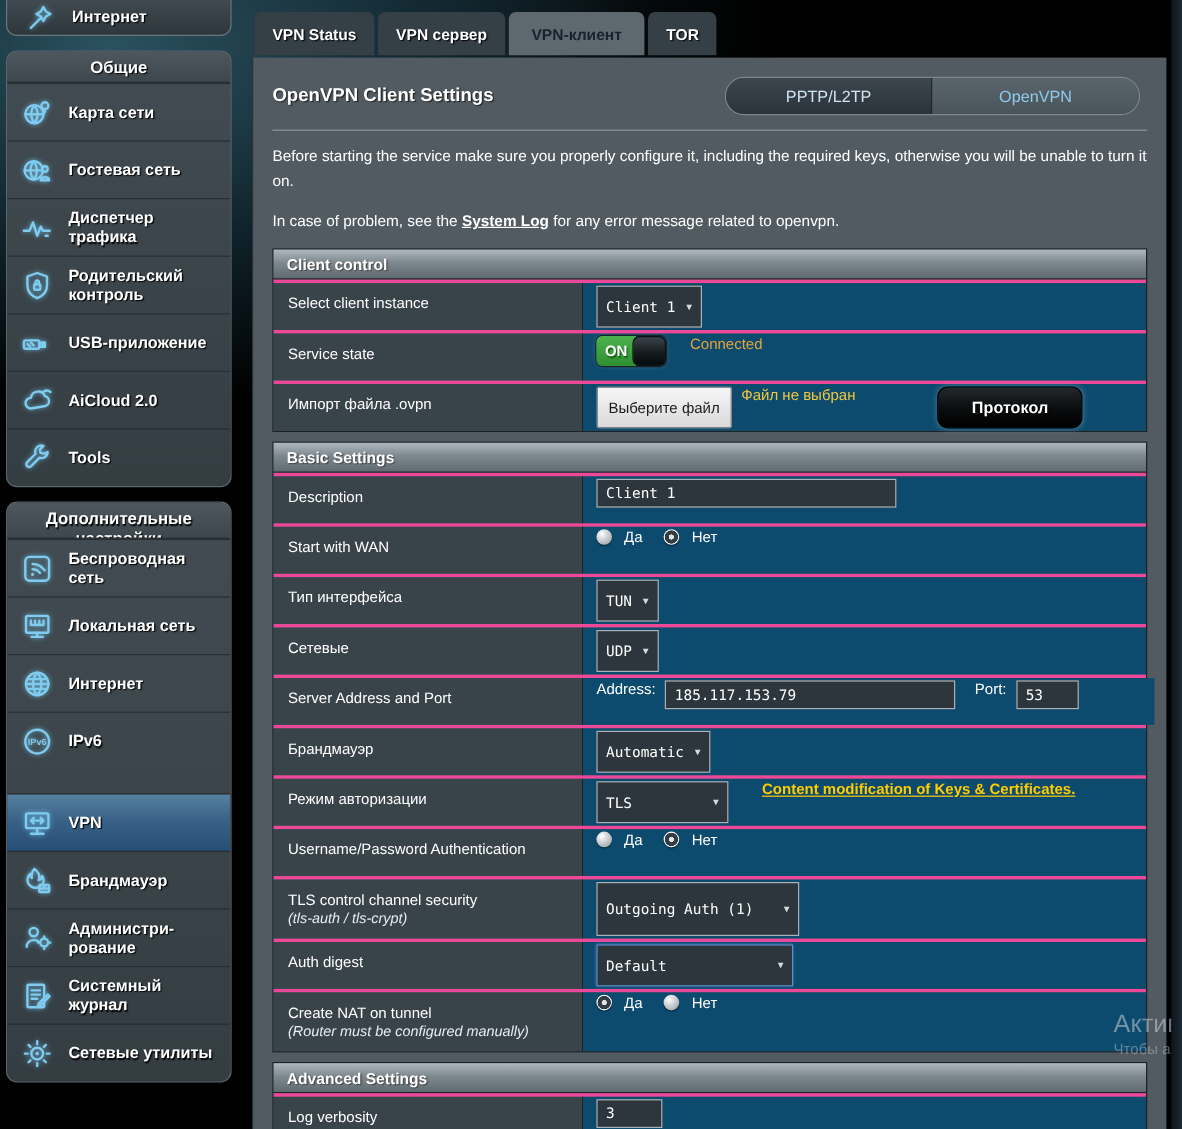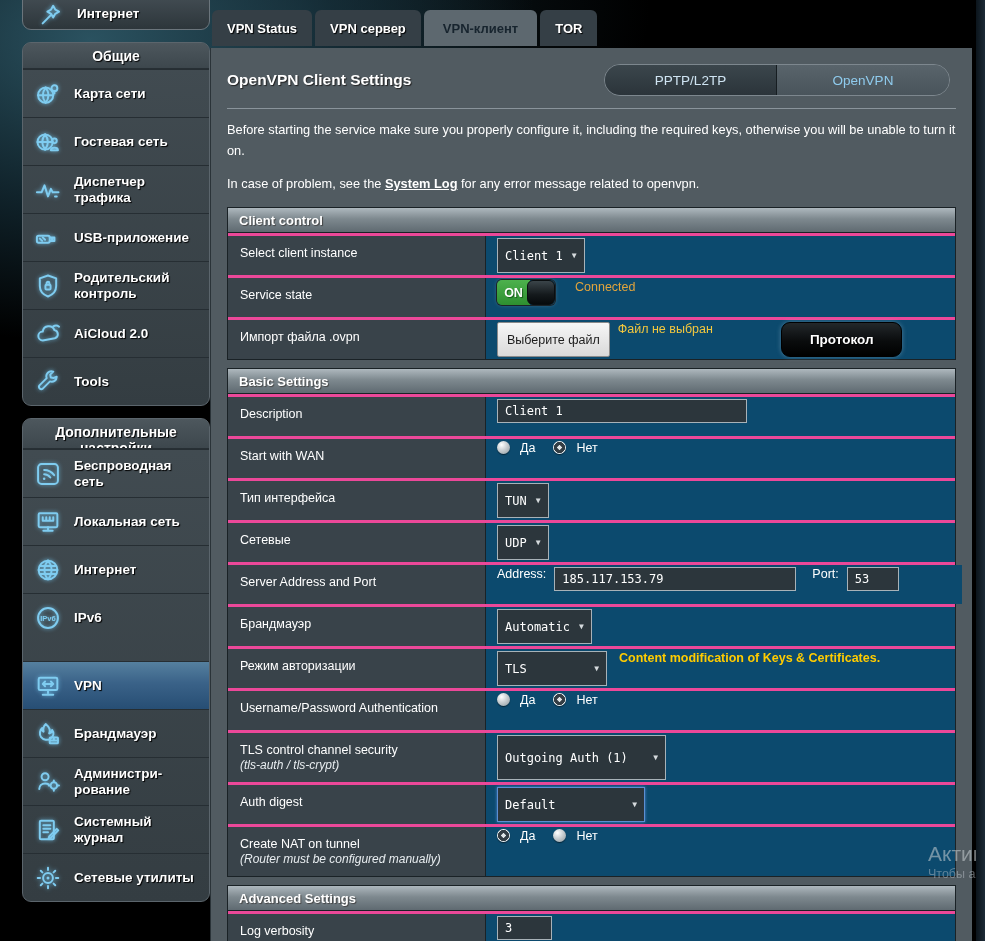--- a/index.html
+++ b/index.html
@@ -11,21 +11,21 @@
     color:#fff;
   }
   .bg-glow {
     position:absolute; inset:0;
     background:
       radial-gradient(ellipse 620px 420px at 90px 40px, rgba(49,94,110,.85) 0%, rgba(24,52,64,.65) 40%, rgba(0,0,0,0) 72%),
       radial-gradient(ellipse 500px 300px at 300px 10px, rgba(30,60,72,.5) 0%, rgba(0,0,0,0) 70%);
     z-index:0;
   }
   
-  .sidebar { position:absolute; left:22px; top:0; width:188px; z-index:5; }
+  .sidebar { position:absolute; left:5px; top:0; width:188px; z-index:5; }
   .quick-btn {
     position:relative; margin-top:-16px; height:46px; border-radius:9px;
     background:linear-gradient(180deg,#4a545b,#2d363b);
     border:1px solid #6b757c; display:flex; align-items:center; gap:10px; padding:14px 12px 0 14px;
   }
   .menu-box {
     margin-top:12px; border-radius:9px; overflow:hidden;
     background:linear-gradient(180deg,#424c52,#343d42);
     border:1px solid #5b656c;
   }
@@ -129,21 +129,21 @@
     background:linear-gradient(180deg,#f6f6f6,#d9d9d9); border:1px solid #8a8a8a; border-radius:2px;
     color:#1c1c1c; font-size:12.5px; padding:3px 9px; cursor:pointer;
   }
   .file-status { font-size:12.5px; }
   .submit-btn {
     margin-left:60px; background:linear-gradient(180deg,#23282b 0%,#0a0c0d 55%,#000 100%);
     border:1px solid #000; border-radius:9px; color:#fff; font-weight:bold; font-size:13.5px;
     padding:8px 28px; cursor:pointer; box-shadow:0 0 5px rgba(200,220,235,.35);
     text-shadow:1px 1px 1px #000;
   }
-  .ylink { font-size:12.5px; font-weight:bold; cursor:pointer; margin-left:4px; }
+  .ylink { font-size:12.5px; font-weight:bold; text-decoration:underline; cursor:pointer; margin-left:20px; }
   .inline-lbl { font-size:12.5px; color:#fff; }
   .spacer { flex:1; }
   
   .watermark { position:absolute; left:928px; top:841px; z-index:40; color:rgba(200,207,212,.55); pointer-events:none; white-space:nowrap; }
   .watermark .w1 { font-size:21px; line-height:26px; }
   .watermark .w2 { font-size:12.5px; color:rgba(195,202,208,.45); }
   .scrollstrip { position:absolute; right:0; top:0; width:9px; height:941px; z-index:45;
     background:linear-gradient(90deg,#0b141b,#1d2b37); cursor:pointer; }
 </style>
 </head>
@@ -196,38 +196,38 @@
             <path d="M2.5 14h4l2.5-6 3 9.5L14.5 11l1.5 3h5"></path>
             <path d="M18 17.5h1.5"></path>
           </svg>
       </span>
       <span class="sb-label">Диспетчер трафика</span>
     </div>
 
     <div class="sb-item">
       <span class="sb-icon">
         <svg viewBox="0 0 24 24">
+            <path d="M12 3l7 2.5V12c0 4.5-3 7.5-7 9-4-1.5-7-4.5-7-9V5.5z"></path>
+            <rect x="9.8" y="11" width="4.4" height="4" rx="0.8"></rect>
+            <path d="M10.8 11V9.6a1.2 1.2 0 012.4 0V11"></path>
+          </svg>
+      </span>
+      <span class="sb-label">Родительский контроль</span>
+    </div>
+
+    <div class="sb-item">
+      <span class="sb-icon">
+        <svg viewBox="0 0 24 24">
             <rect x="2.5" y="10" width="11" height="6" rx="1.5"></rect>
             <path d="M13.5 11.5h4v3h-4"></path>
             <path d="M15 12.5h1.2M15 14h1.2"></path>
             <path d="M5 12.5l2 2M7.5 11.5l2 2"></path>
           </svg>
       </span>
       <span class="sb-label">USB-приложение</span>
-    </div>
-
-    <div class="sb-item">
-      <span class="sb-icon">
-        <svg viewBox="0 0 24 24">
-            <path d="M12 3l7 2.5V12c0 4.5-3 7.5-7 9-4-1.5-7-4.5-7-9V5.5z"></path>
-            <rect x="9.8" y="11" width="4.4" height="4" rx="0.8"></rect>
-            <path d="M10.8 11V9.6a1.2 1.2 0 012.4 0V11"></path>
-          </svg>
-      </span>
-      <span class="sb-label">Родительский контроль</span>
     </div>
 
     <div class="sb-item">
       <span class="sb-icon">
         <svg viewBox="0 0 24 24">
             <path d="M7.5 17.5a3.8 3.8 0 110-7.6 5.2 5.2 0 0110-1.2 3.6 3.6 0 01.3 7z"></path>
             <path d="M16.5 5.5c1.5-1 3.5-1 5 .2"></path>
           </svg>
       </span>
       <span class="sb-label">AiCloud 2.0</span>
@@ -492,21 +492,21 @@
         <div class="select" style="width:169px">
           <span>Outgoing Auth (1)</span>
           <span class="arr">▼</span>
         </div>
       </div>
     </div>
 
     <div class="row">
       <div class="lbl">Auth digest</div>
       <div class="val">
-        <div class="select focus" style="width:148px">
+        <div class="select focus" style="width:164px">
           <span>Default</span>
           <span class="arr">▼</span>
         </div>
       </div>
     </div>
 
     <div class="row">
       <div class="lbl">
         <div>Create NAT on tunnel</div>
         <div class="sub">(Router must be configured manually)</div>

